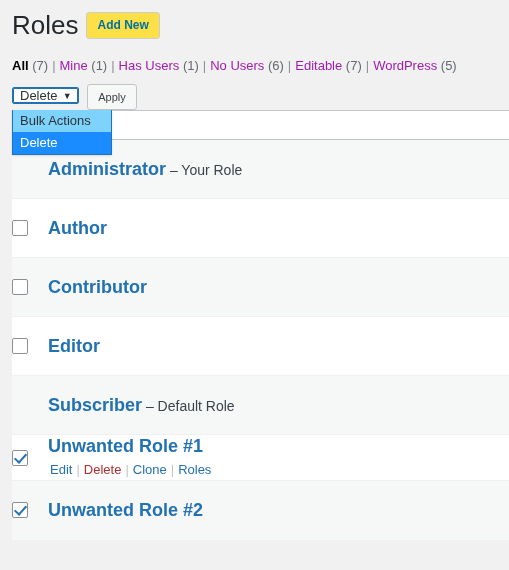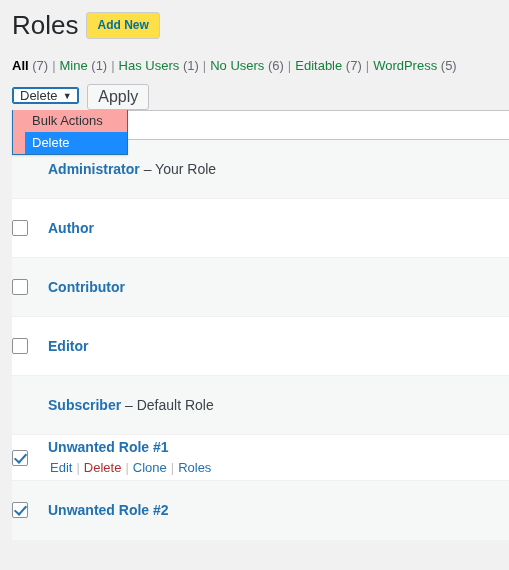--- a/index.html
+++ b/index.html
@@ -51,21 +51,21 @@
 
   
   .filter-row {
     padding: 14px 0 0 12px;
     font-size: 13px;
     line-height: 20px;
     color: #646970;
     white-space: nowrap;
   }
   .filter-link {
-    color: #15803d;
+    color: #a21caf;
     text-decoration: none;
     cursor: pointer;
   }
   .filter-link.current {
     color: #000;
     font-weight: 600;
   }
   .filter-count {
     color: #646970;
     font-weight: 400;
@@ -110,28 +110,27 @@
     top: 50%;
     transform: translateY(-50%);
     font-size: 9px;
     color: #2c3338;
     line-height: 1;
   }
   .dropdown-list {
     position: absolute;
     top: 26px;
     left: 0;
-    width: 116px;
-    background: #fca5a5;
+    width: 100px;
+    background: #7dd3fc;
     border: 1px solid #2271b1;
     border-top: none;
     box-sizing: border-box;
     z-index: 60;
     box-shadow: 0 1px 2px rgba(0,0,0,0.12);
-    padding-left: 12px;
   }
   .dropdown-option {
     font-size: 13px;
     line-height: 19px;
     padding: 1px 6px 2px 7px;
     color: #2c3338;
     cursor: pointer;
     white-space: nowrap;
     font-family: "Liberation Sans", sans-serif;
   }
@@ -140,21 +139,21 @@
     color: #ffffff;
   }
   .apply-btn {
     display: inline-block;
     vertical-align: top;
     margin-left: 5px;
     height: 26px;
     box-sizing: border-box;
     padding: 0 10px;
     line-height: 24px;
-    font-size: 16px;
+    font-size: 11px;
     background: #f6f7f7;
     border: 1px solid #c3c4c7;
     border-radius: 3px;
     color: #3c434a;
     cursor: pointer;
     font-family: "Liberation Sans", sans-serif;
     text-align: center;
   }
 
   
@@ -244,21 +243,21 @@
     top: 0px;
     width: 5px;
     height: 10px;
     border: solid #2271b1;
     border-width: 0 2px 2px 0;
     transform: rotate(42deg);
   }
 
   .role-link {
     color: #2271b1;
-    font-size: 14px;
+    font-size: 18px;
     font-weight: 600;
     text-decoration: none;
     cursor: pointer;
     font-family: "Liberation Sans", sans-serif;
     text-align: center;
   }
   .role-suffix {
     color: #3c434a;
     font-size: 14px;
     font-weight: 400;

